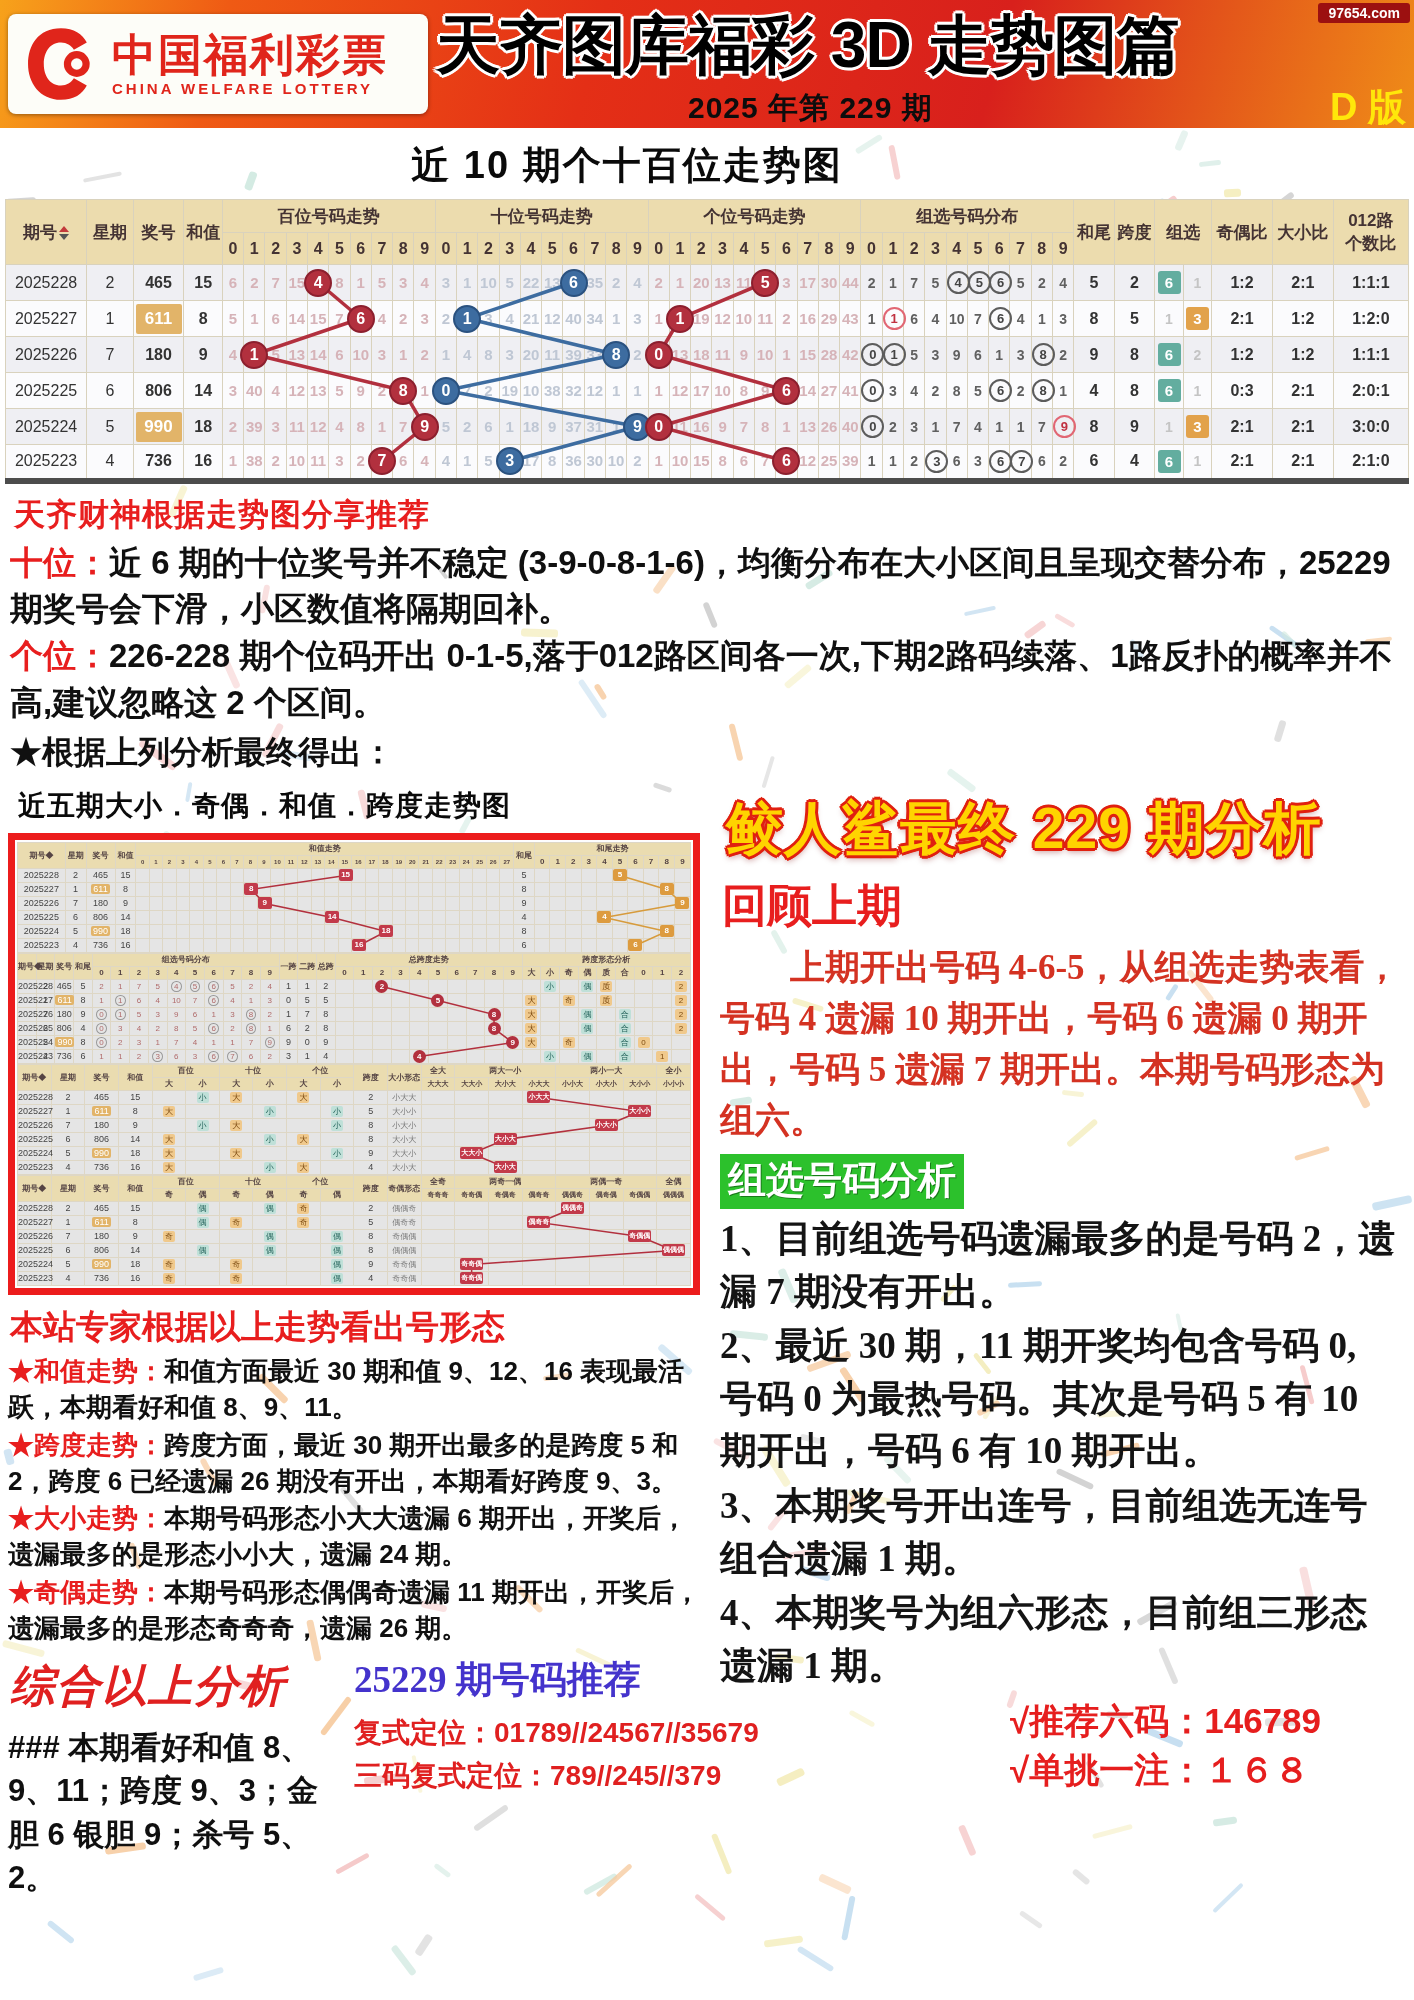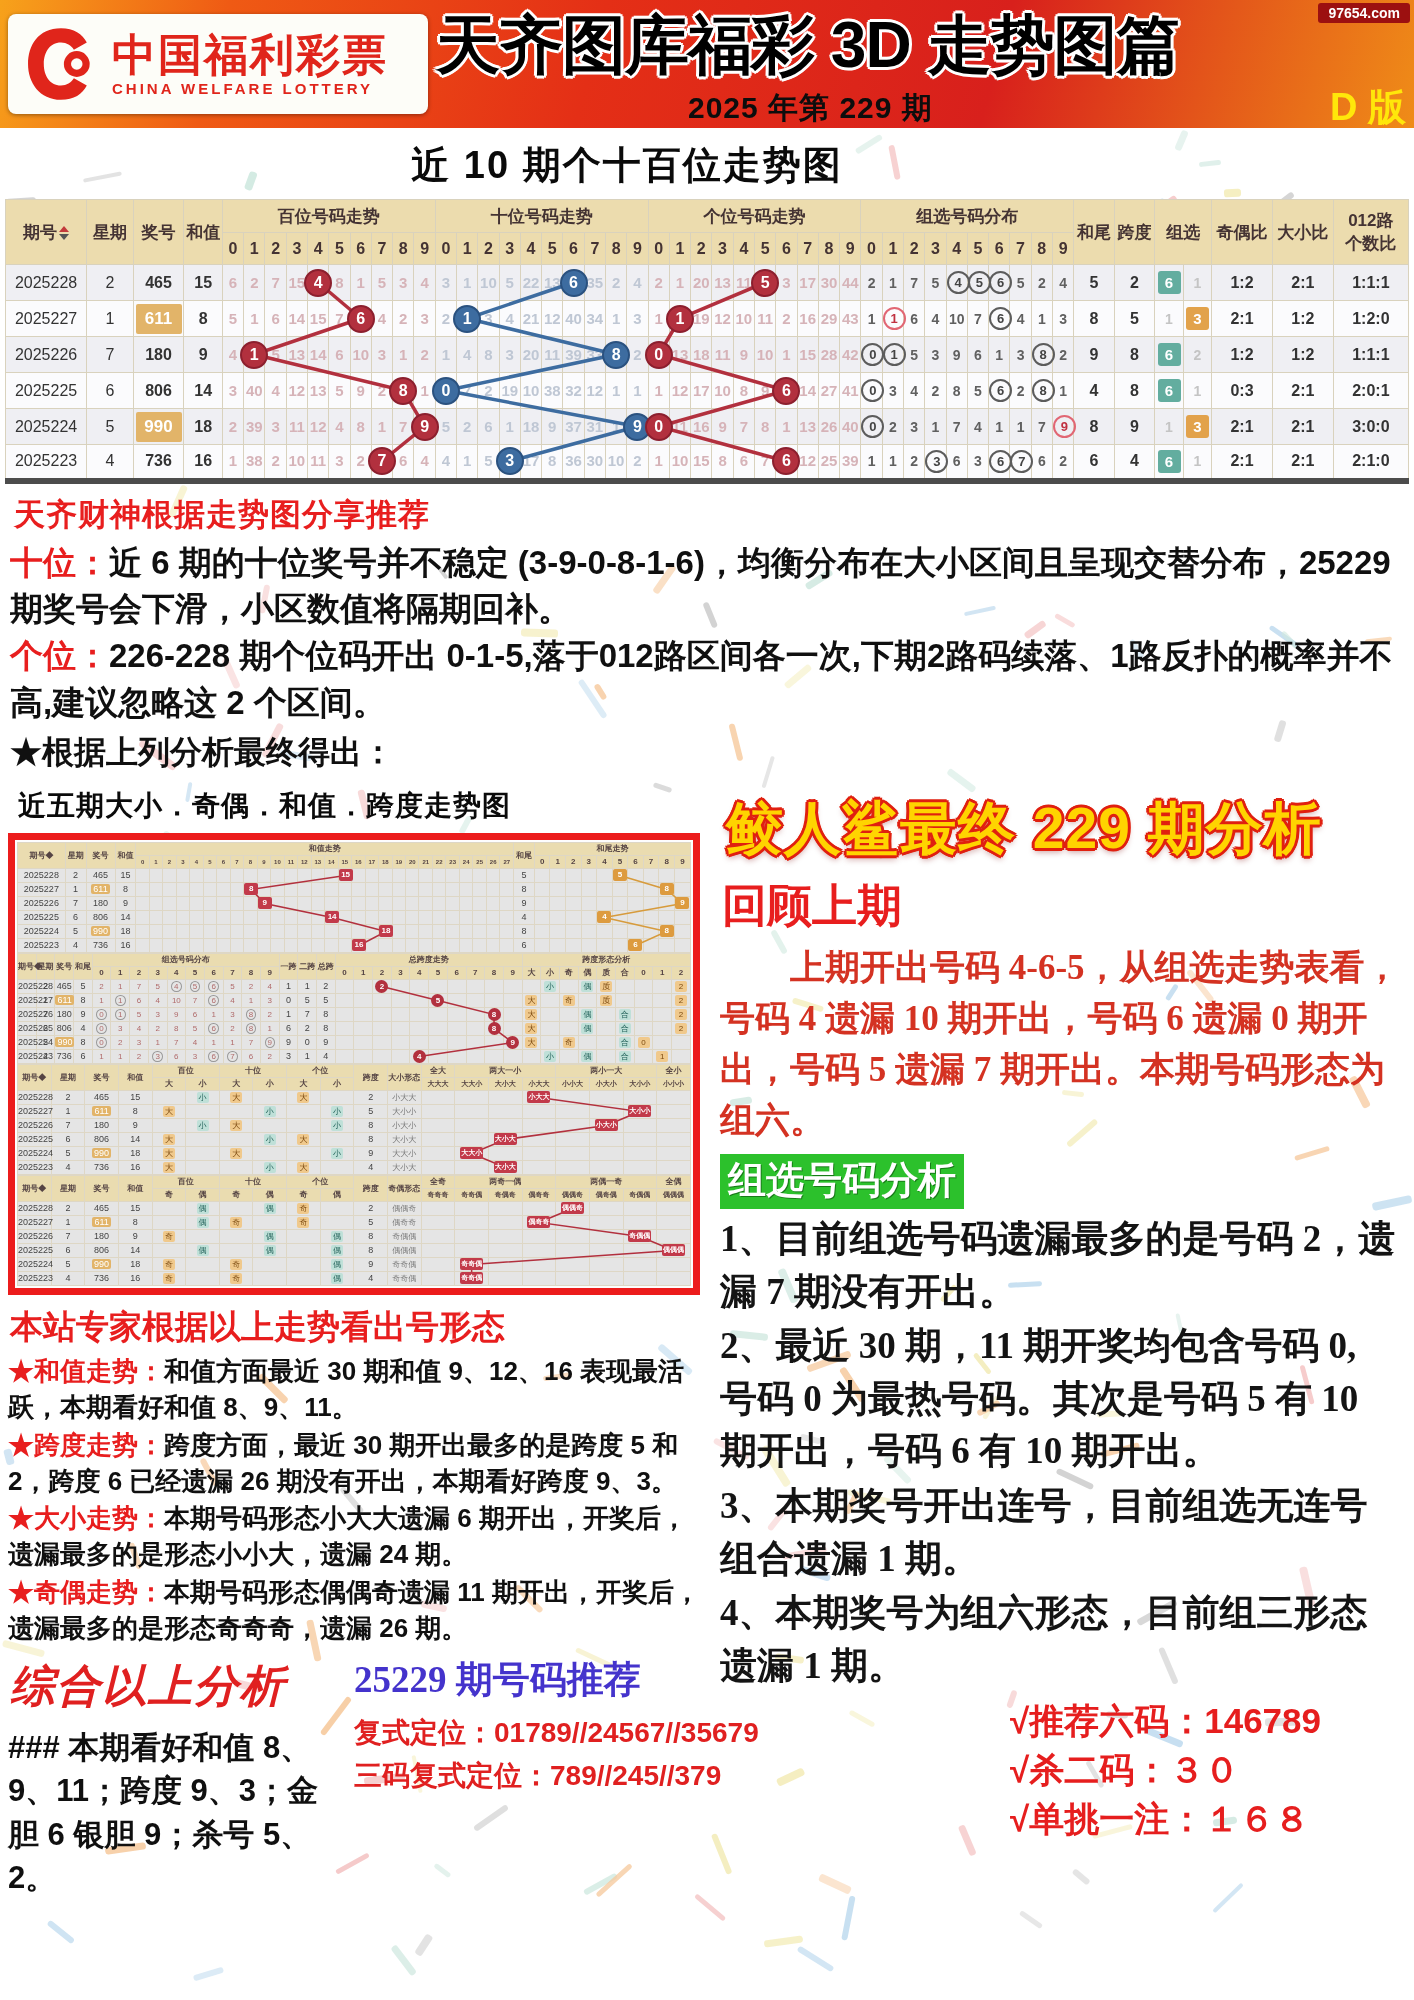--- a/index.html
+++ b/index.html
@@ -1807,21 +1807,20 @@
         <div class="review-text">上期开出号码 4-6-5，从组选走势表看，号码 4 遗漏 10 期开出，号码 6 遗漏 0 期开出，号码 5 遗漏 7 期开出。本期号码形态为组六。</div>
         <div><span class="group-head">组选号码分析</span></div>
         <div class="points">
           <p>1、目前组选号码遗漏最多的是号码 2，遗漏 7 期没有开出。</p>
           <p>2、最近 30 期，11 期开奖均包含号码 0, 号码 0 为最热号码。其次是号码 5 有 10 期开出，号码 6 有 10 期开出。</p>
           <p>3、本期奖号开出连号，目前组选无连号组合遗漏 1 期。</p>
           <p>4、本期奖号为组六形态，目前组三形态遗漏 1 期。</p>
         </div>
         <div class="checks">
           <div>√推荐六码：146789</div>
-          <div>√杀二码：３０</div>
           <div>√单挑一注：１６８</div>
         </div>
 
       </div>
     </div>
 
   </div>
 </div>
 
 </body></html>

